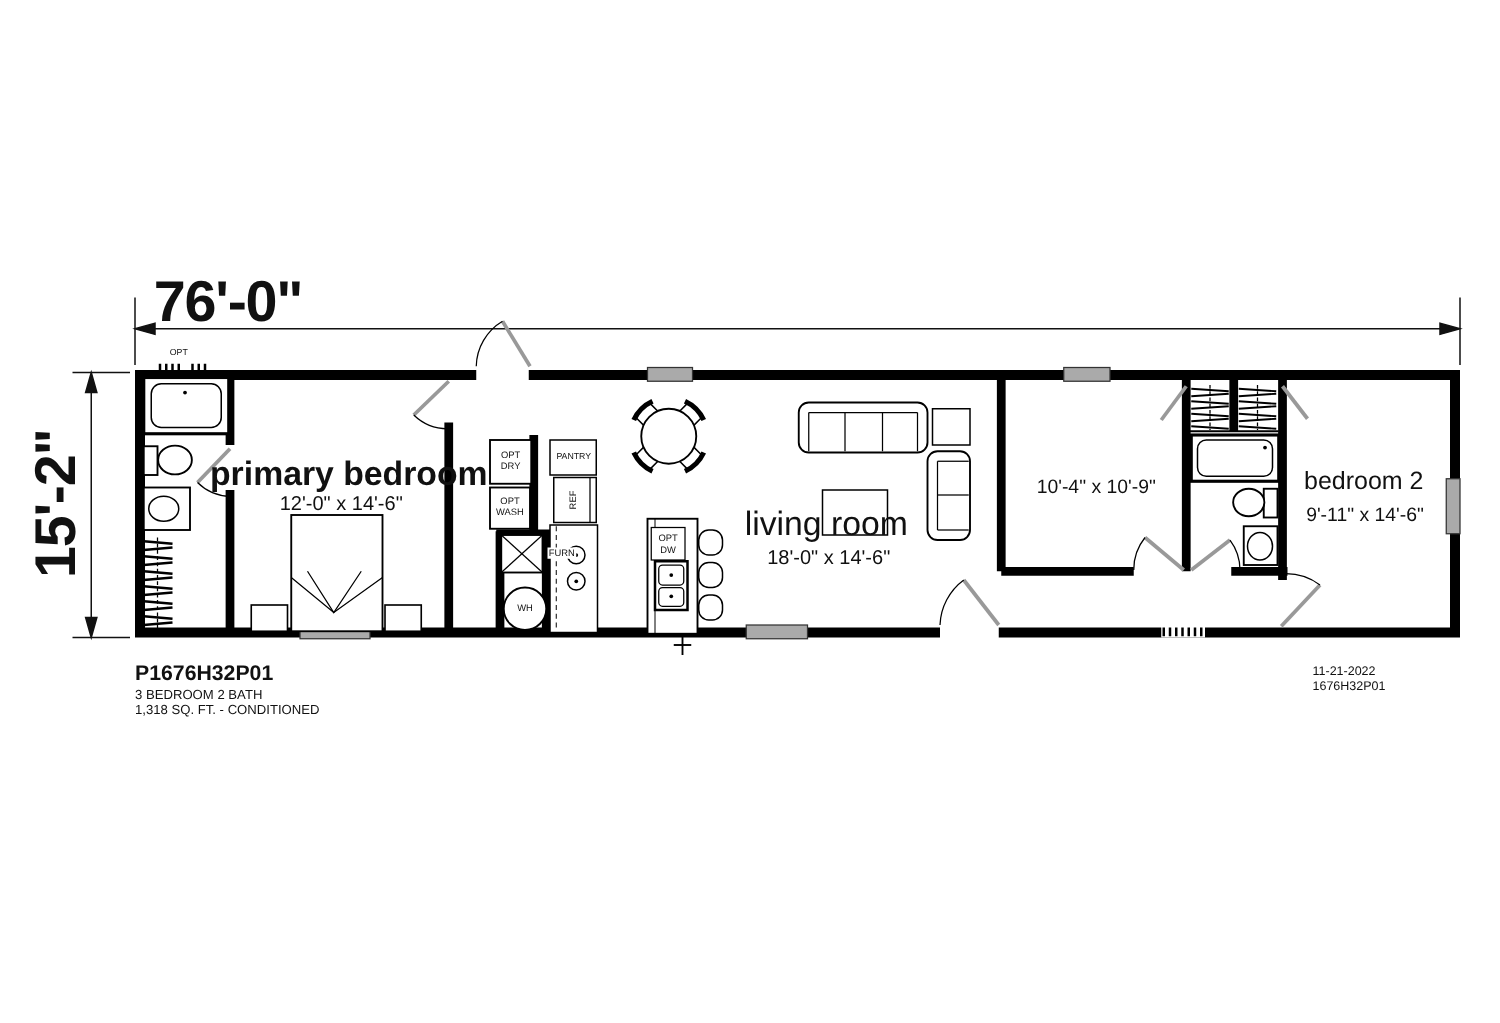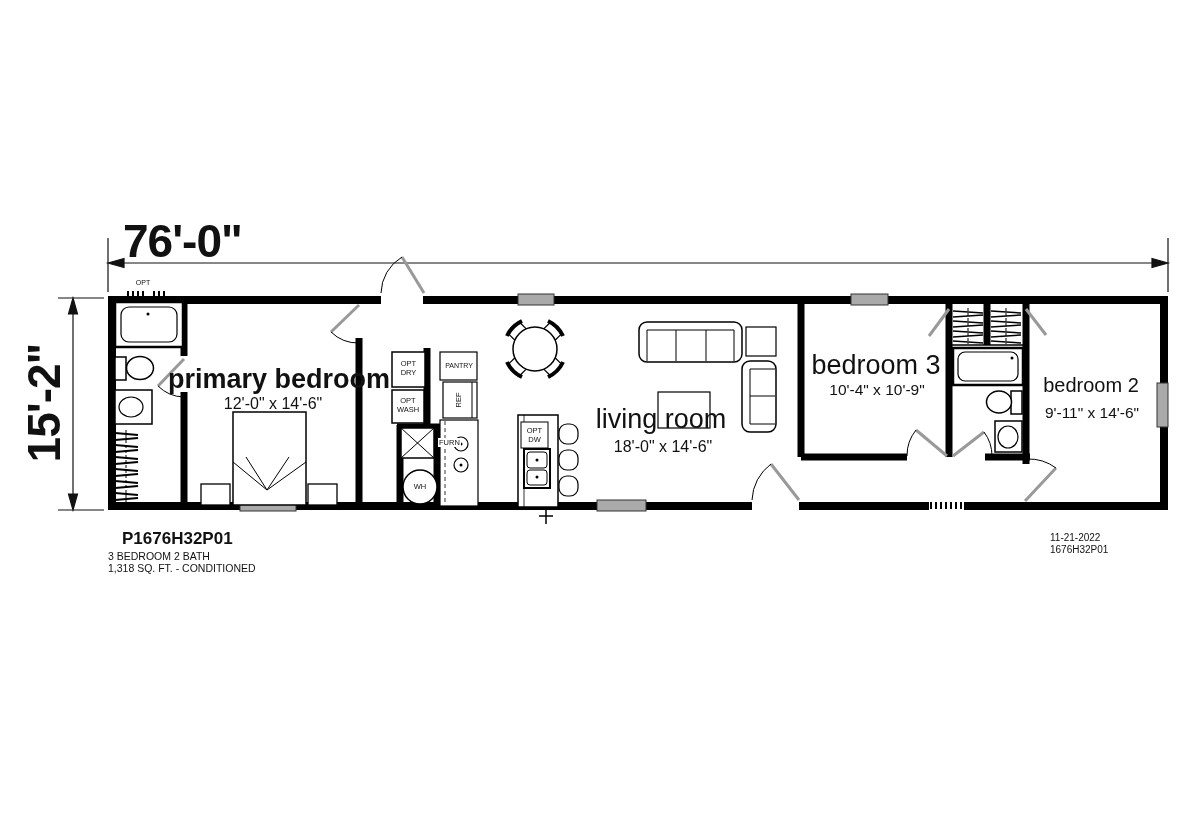--- a/index.html
+++ b/index.html
@@ -253,38 +253,37 @@
   <div class="abs dim-big" style="left:123px;top:214px;">76'-0"</div>
 
   <div class="abs dim-big dim-v">15'-2"</div>
 
   <div class="abs room-name" style="left:168px;top:364px;width:210px;font-weight:bold;">primary bedroom</div>
   <div class="abs room-size" style="left:168px;top:395px;width:210px;">12'-0" x 14'-6"</div>
 
   <div class="abs room-name" style="left:556px;top:404px;width:210px;">living room</div>
   <div class="abs room-size" style="left:556px;top:438px;width:214px;">18'-0" x 14'-6"</div>
 
-  <div class="abs room-name" style="left:771px;top:350px;width:210px;">bedroom 3</div>
   <div class="abs room-size" style="left:771px;top:381px;width:212px;font-size:15.5px;">10'-4" x 10'-9"</div>
 
   <div class="abs room-name" style="left:1000px;top:374px;width:182px;font-size:20px;">bedroom 2</div>
   <div class="abs room-size" style="left:1000px;top:404px;width:184px;font-size:15.5px;">9'-11" x 14'-6"</div>
 
   <div class="abs fixture tiny" style="left:126px;top:279px;width:34px;">OPT</div>
   <div class="abs fixture" style="left:392px;top:360px;width:33px;">OPT
 DRY</div>
   <div class="abs fixture" style="left:391px;top:397px;width:34px;">OPT
 WASH</div>
   <div class="abs fixture" style="left:401px;top:439px;width:33px;"><span class="fixture-bg">FURN</span></div>
   <div class="abs fixture" style="left:404px;top:483px;width:32px;">WH</div>
   <div class="abs fixture tiny" style="left:439px;top:362px;width:40px;">PANTRY</div>
   <div class="abs fixture rot" style="left:459px;top:400px;">REF</div>
   <div class="abs fixture" style="left:519px;top:427px;width:31px;">OPT
 DW</div>
 
-  <div class="abs footer-bold" style="left:108px;top:529px;margin-left:14px;">P1676H32P01</div>
+  <div class="abs footer-bold" style="left:108px;top:529px;">P1676H32P01</div>
   <div class="abs footer-line" style="left:108px;top:550px;">3 BEDROOM 2 BATH</div>
   <div class="abs footer-line" style="left:108px;top:562px;">1,318 SQ. FT. - CONDITIONED</div>
 
   <div class="abs footer-right" style="left:1050px;top:532px;width:122px;">11-21-2022</div>
   <div class="abs footer-right" style="left:1050px;top:544px;width:122px;">1676H32P01</div>
 
 </div>
 
 </body></html>

